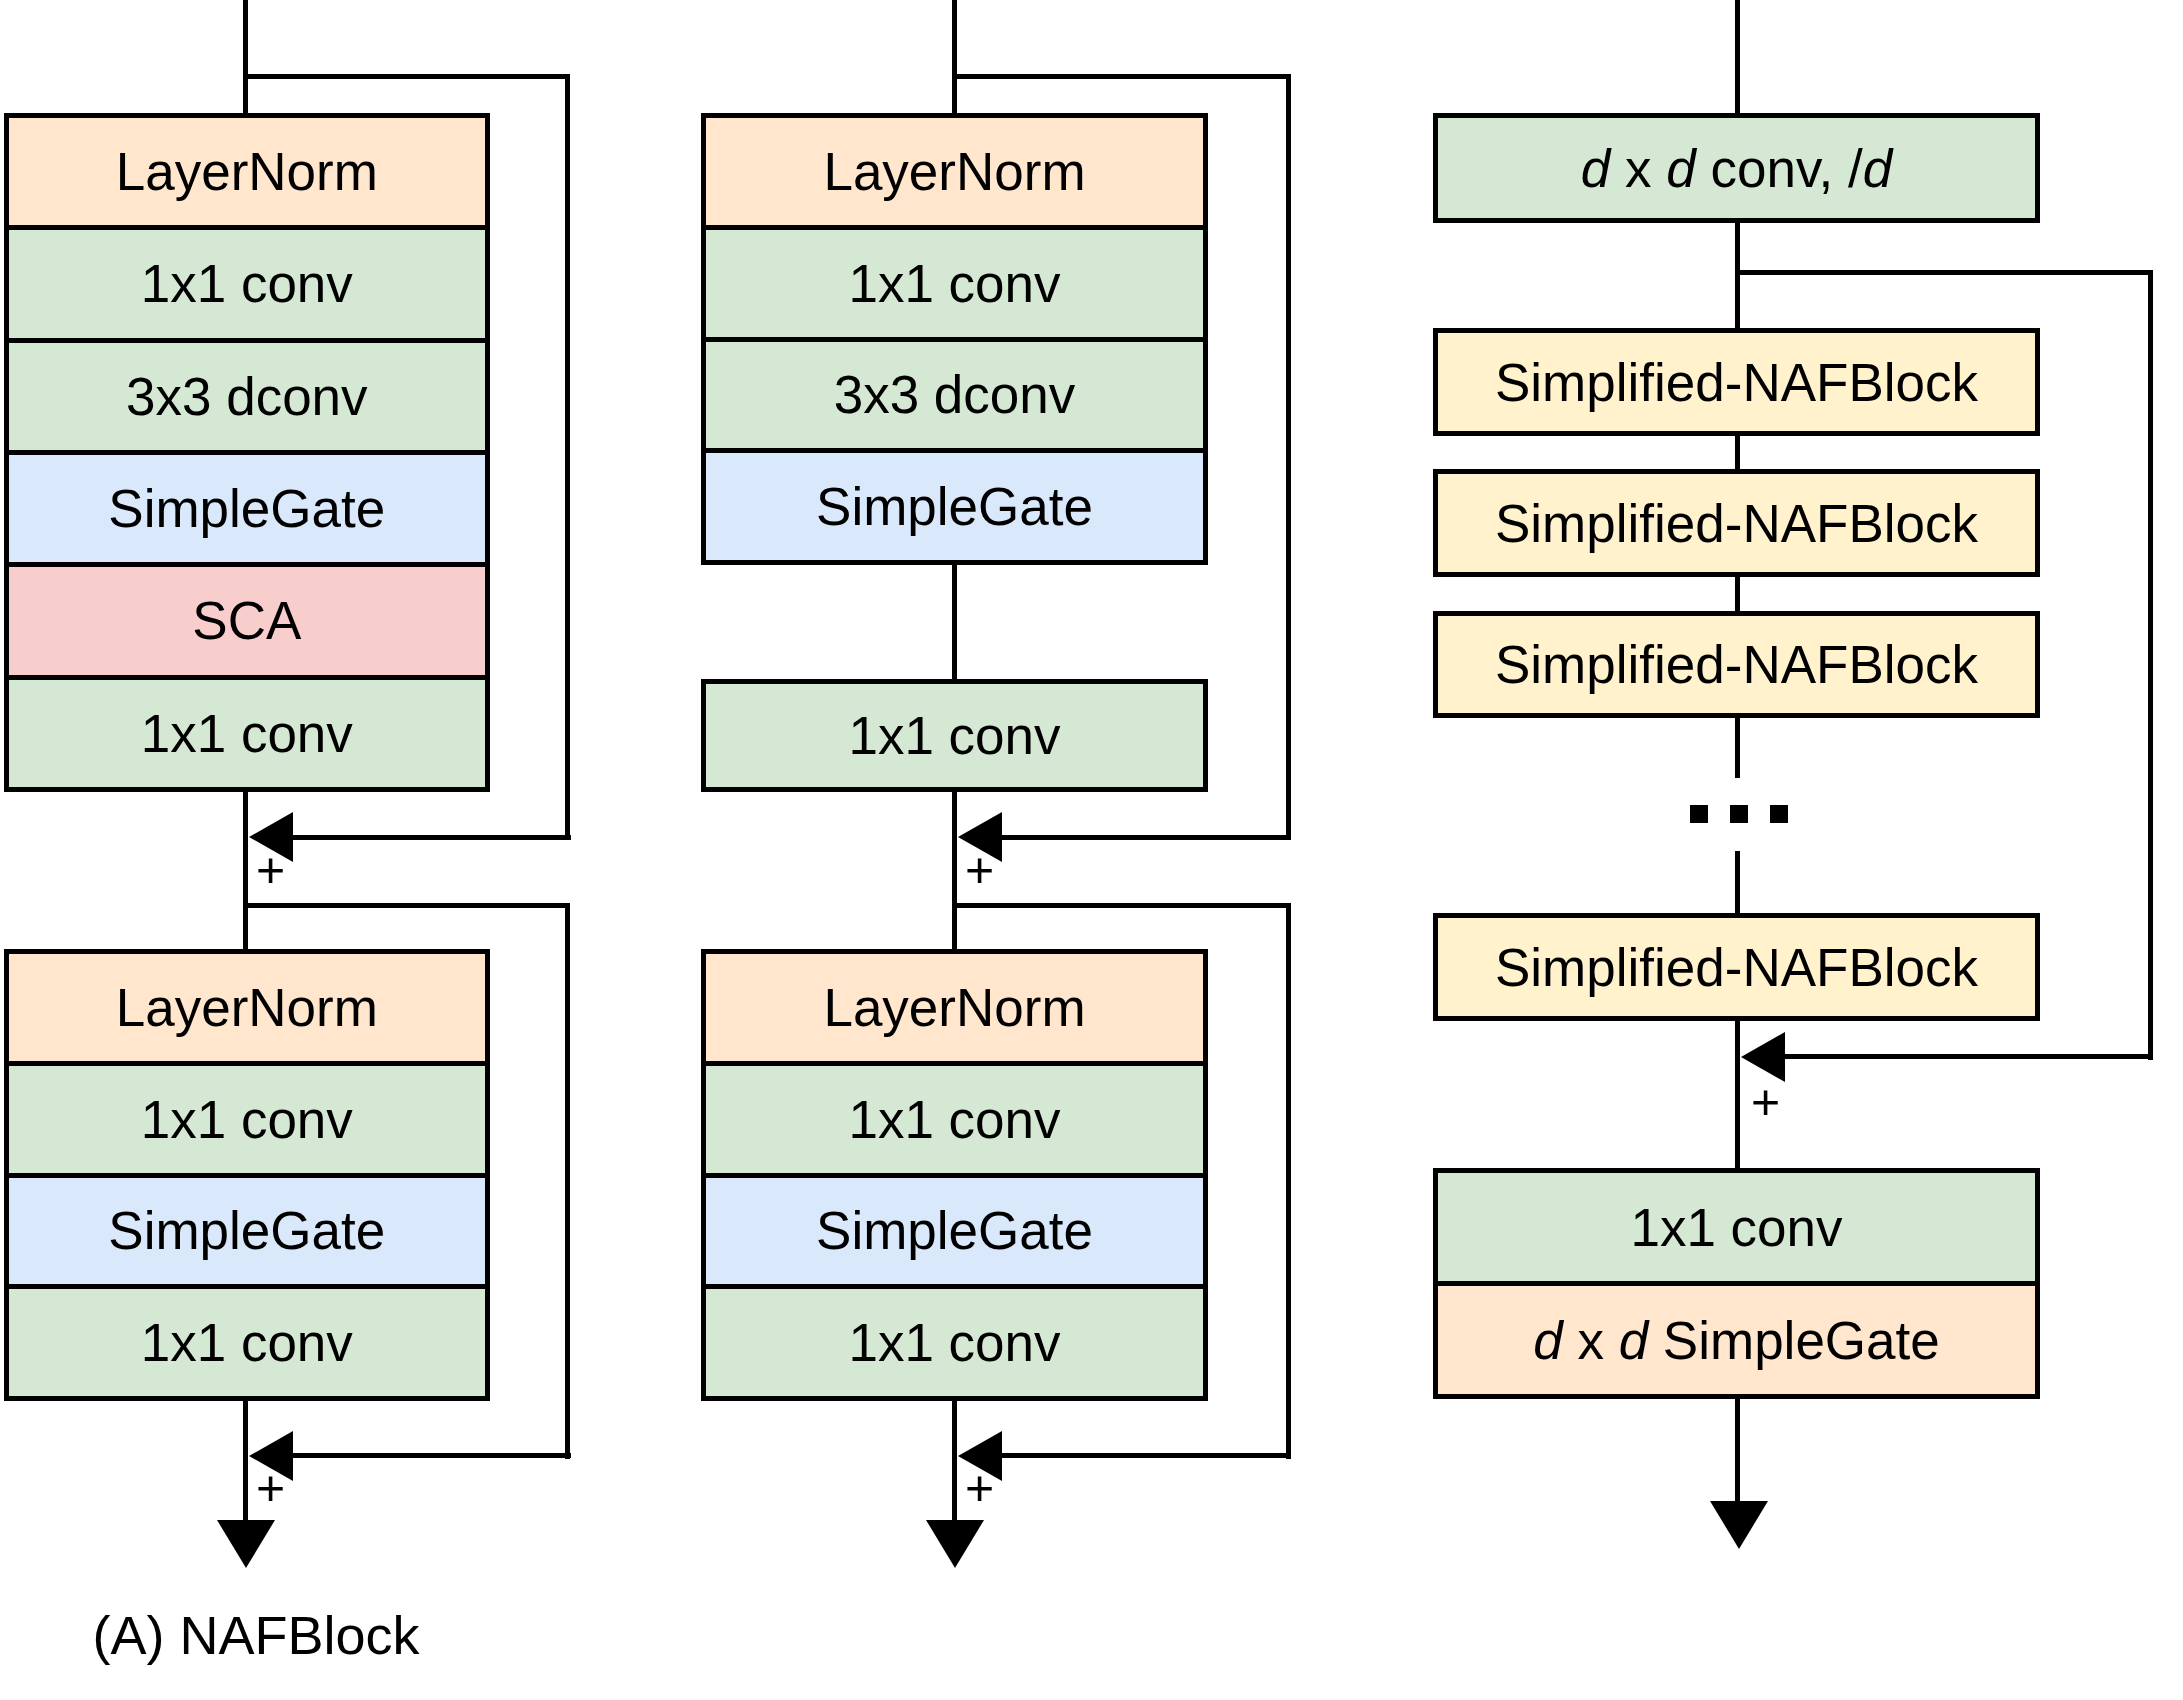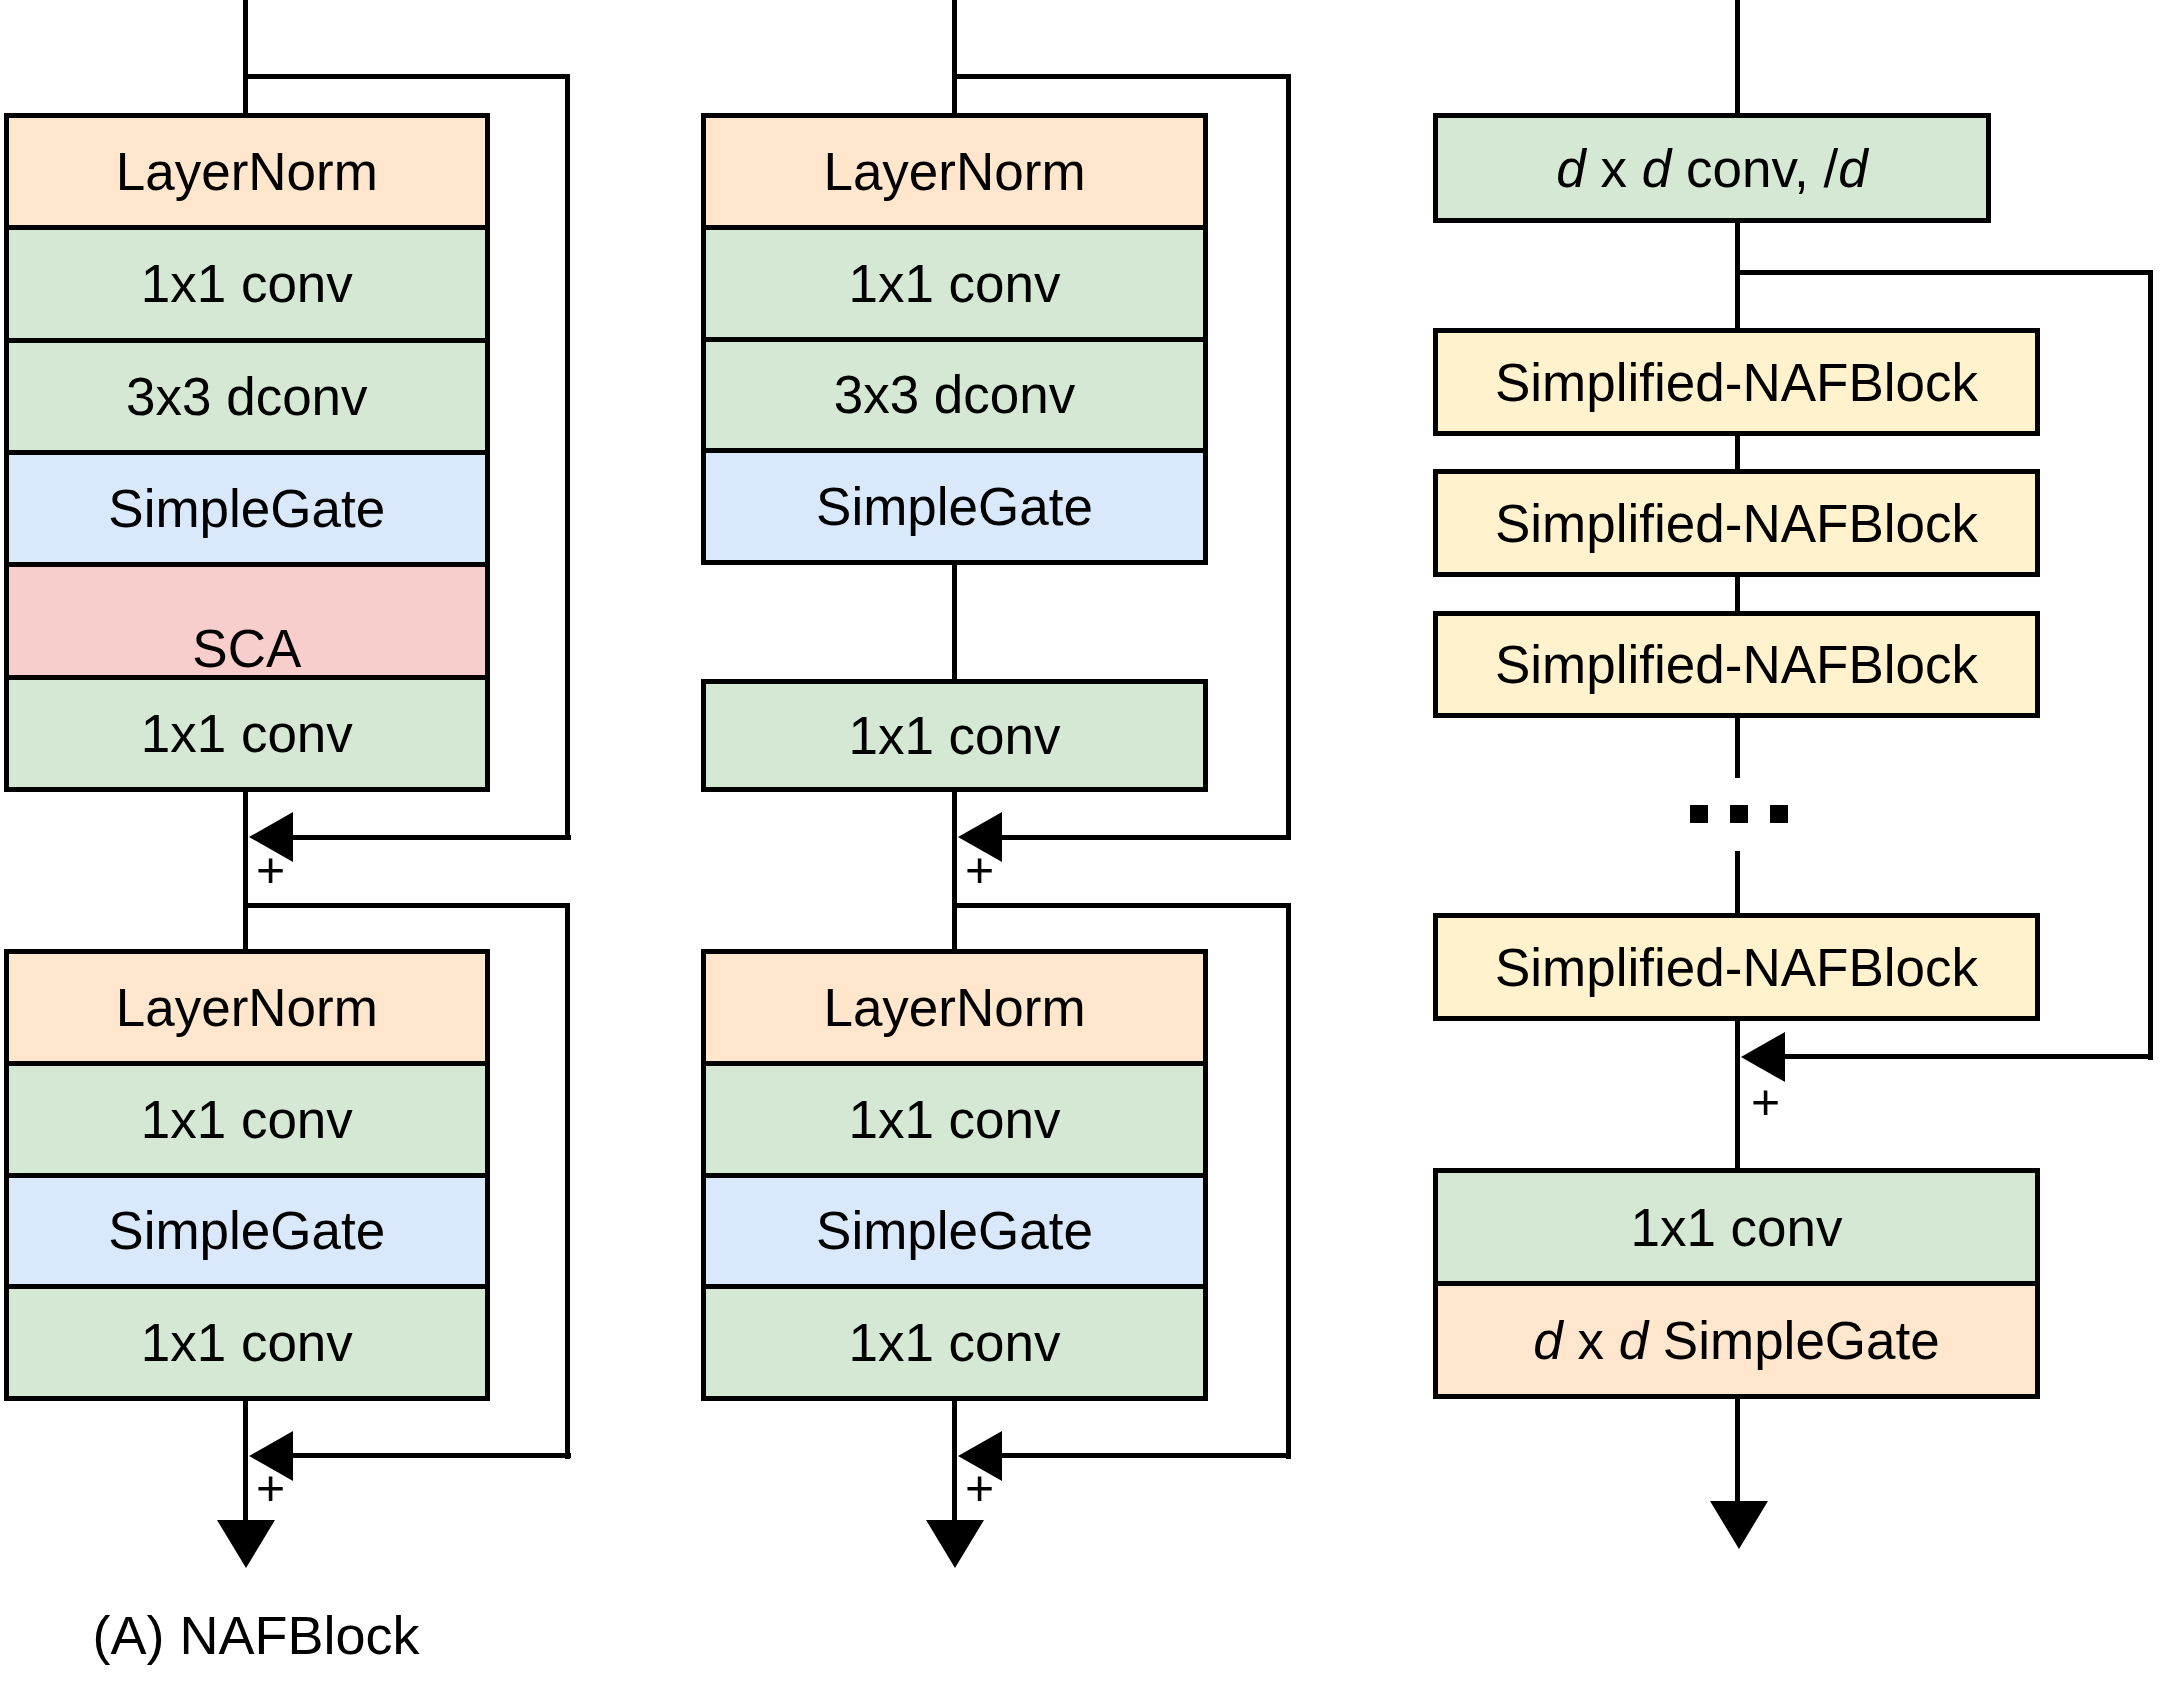--- a/index.html
+++ b/index.html
@@ -72,21 +72,21 @@
       </div>
     <div class="row" style="background-color: rgb(213, 232, 212);">
         <span>1x1 conv</span>
       </div>
     <div class="row" style="background-color: rgb(213, 232, 212);">
         <span>3x3 dconv</span>
       </div>
     <div class="row" style="background-color: rgb(218, 232, 252);">
         <span>SimpleGate</span>
       </div>
-    <div class="row" style="background-color: rgb(248, 206, 204); align-items: flex-end;">
+    <div class="row" style="background-color: rgb(248, 206, 204);">
         <span>SCA</span>
       </div>
     <div class="row" style="background-color: rgb(213, 232, 212);">
         <span>1x1 conv</span>
       </div>
   </div>
 
   <div class="ln" style="left:243px;top:790px;width:5.3px;height:161px"></div>
   <div class="ln" style="left:290px;top:835px;width:281px;height:5.3px"></div>
   <div class="arrow-left" style="left:249px;top:812px"></div>
@@ -170,21 +170,21 @@
 
   <div class="ln" style="left:952px;top:1400px;width:5.3px;height:125px"></div>
   <div class="ln" style="left:998px;top:1453px;width:293px;height:5.3px"></div>
   <div class="arrow-left" style="left:958px;top:1431px"></div>
   <div class="plus" style="left:965px;top:1463px">+</div>
   <div class="arrow-down" style="left:926px;top:1520px"></div>
 
 
   <div class="ln" style="left:1735px;top:0px;width:5.3px;height:115px"></div>
 
-  <div class="stack" style="left:1433px;top:113px;width:558px;height:110px">
+  <div class="stack" style="left:1433px;top:113px;width:607px;height:110px">
     <div class="row" style="background-color: rgb(213, 232, 212);">
         <span><em>d</em><span> x </span><em>d</em><span> conv, /</span><em>d</em></span>
       </div>
   </div>
 
   <div class="ln" style="left:1735px;top:222px;width:5.3px;height:108px"></div>
   <div class="ln" style="left:1735px;top:270px;width:418px;height:5.3px"></div>
   <div class="ln" style="left:2148px;top:270px;width:5.3px;height:790px"></div>
 
   <div class="stack" style="left:1433px;top:328px;width:607px;height:108px">

